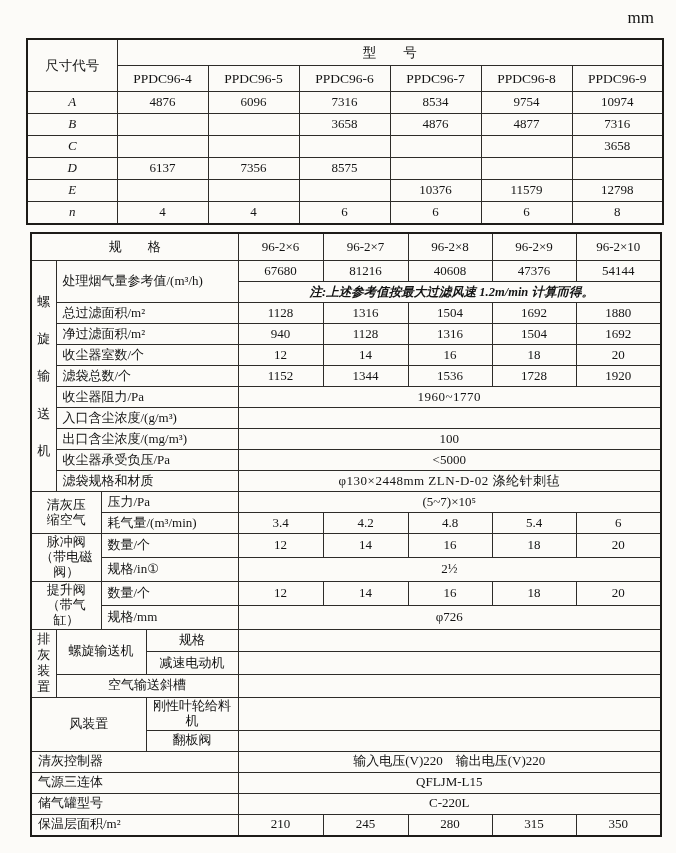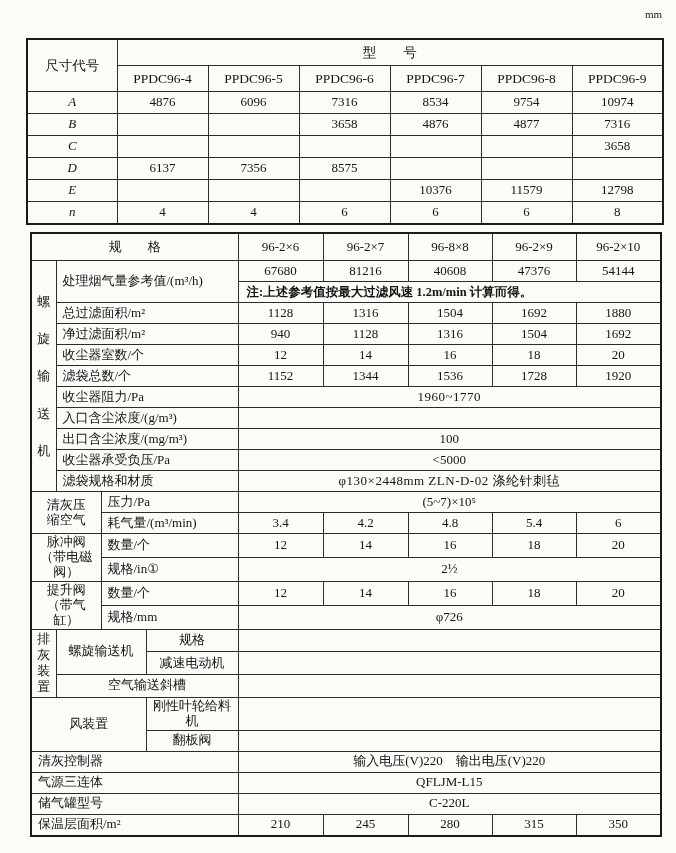--- a/index.html
+++ b/index.html
@@ -9,21 +9,21 @@
     margin:0 auto;
     background:#fcfbf8;
     font-family:"Liberation Serif", serif;
     color:#141414;
     overflow:hidden;
   }
   .titlebar{position:relative;height:24px;padding-top:6px;}
   .doc-title{
     text-align:center;font-weight:bold;font-size:15px;letter-spacing:1px;
   }
-  .unit{position:absolute;right:14px;top:8px;font-size:11px;font-weight:normal;margin-left:32px;}
+  .unit{position:absolute;right:22px;top:8px;font-size:17px;font-weight:normal;margin-left:32px;}
   table{border-collapse:collapse;table-layout:fixed;}
   td{
     border:1px solid #2e2c29;
     text-align:center;
     font-size:13px;
     padding:1px 3px;
     height:19px;
     overflow:hidden;
     line-height:1.15;
   }
@@ -34,21 +34,21 @@
   .t60{margin:7px 0 0 30px;width:630px;border:2px solid #1d1b18;}
   .t60 td{height:18px;}
   .lab{text-align:left;padding-left:6px;}
   .grp{white-space:pre-line;}
   .vert div{
     margin:0 auto;width:15px;
     word-break:break-all;line-height:2.85;
     font-size:13px;
   }
   .vert.tight div{line-height:1.25;}
-  .notecell{text-align:left;padding-left:8px;font-weight:bold;font-size:12.5px;}
+  .notecell{text-align:center;padding-left:8px;font-weight:bold;font-size:12.5px;font-style:italic;}
   .t60 .valwide{letter-spacing:.5px;}
 </style>
 </head>
 <body>
 
 <div class="page">
 
   <div class="titlebar">
     <div class="unit">mm</div>
   </div>
@@ -145,21 +145,21 @@
         <col style="width:84px">
         <col style="width:84px">
         <col style="width:85px">
     </colgroup>
 
     <tbody>
         <tr>
       <td colspan="4" style="height:24px;text-align:center;">规　　格</td>
       <td>96-2×6</td>
       <td>96-2×7</td>
-      <td>96-8×8</td>
+      <td>96-2×8</td>
       <td>96-2×9</td>
       <td>96-2×10</td>
     </tr>
 
     <tr>
       <td rowspan="11" class="vert">
             <div>螺旋输送机</div>
           </td>
       <td colspan="3" rowspan="2" class="lab">处理烟气量参考值/(m³/h)</td>
       <td>67680</td>

